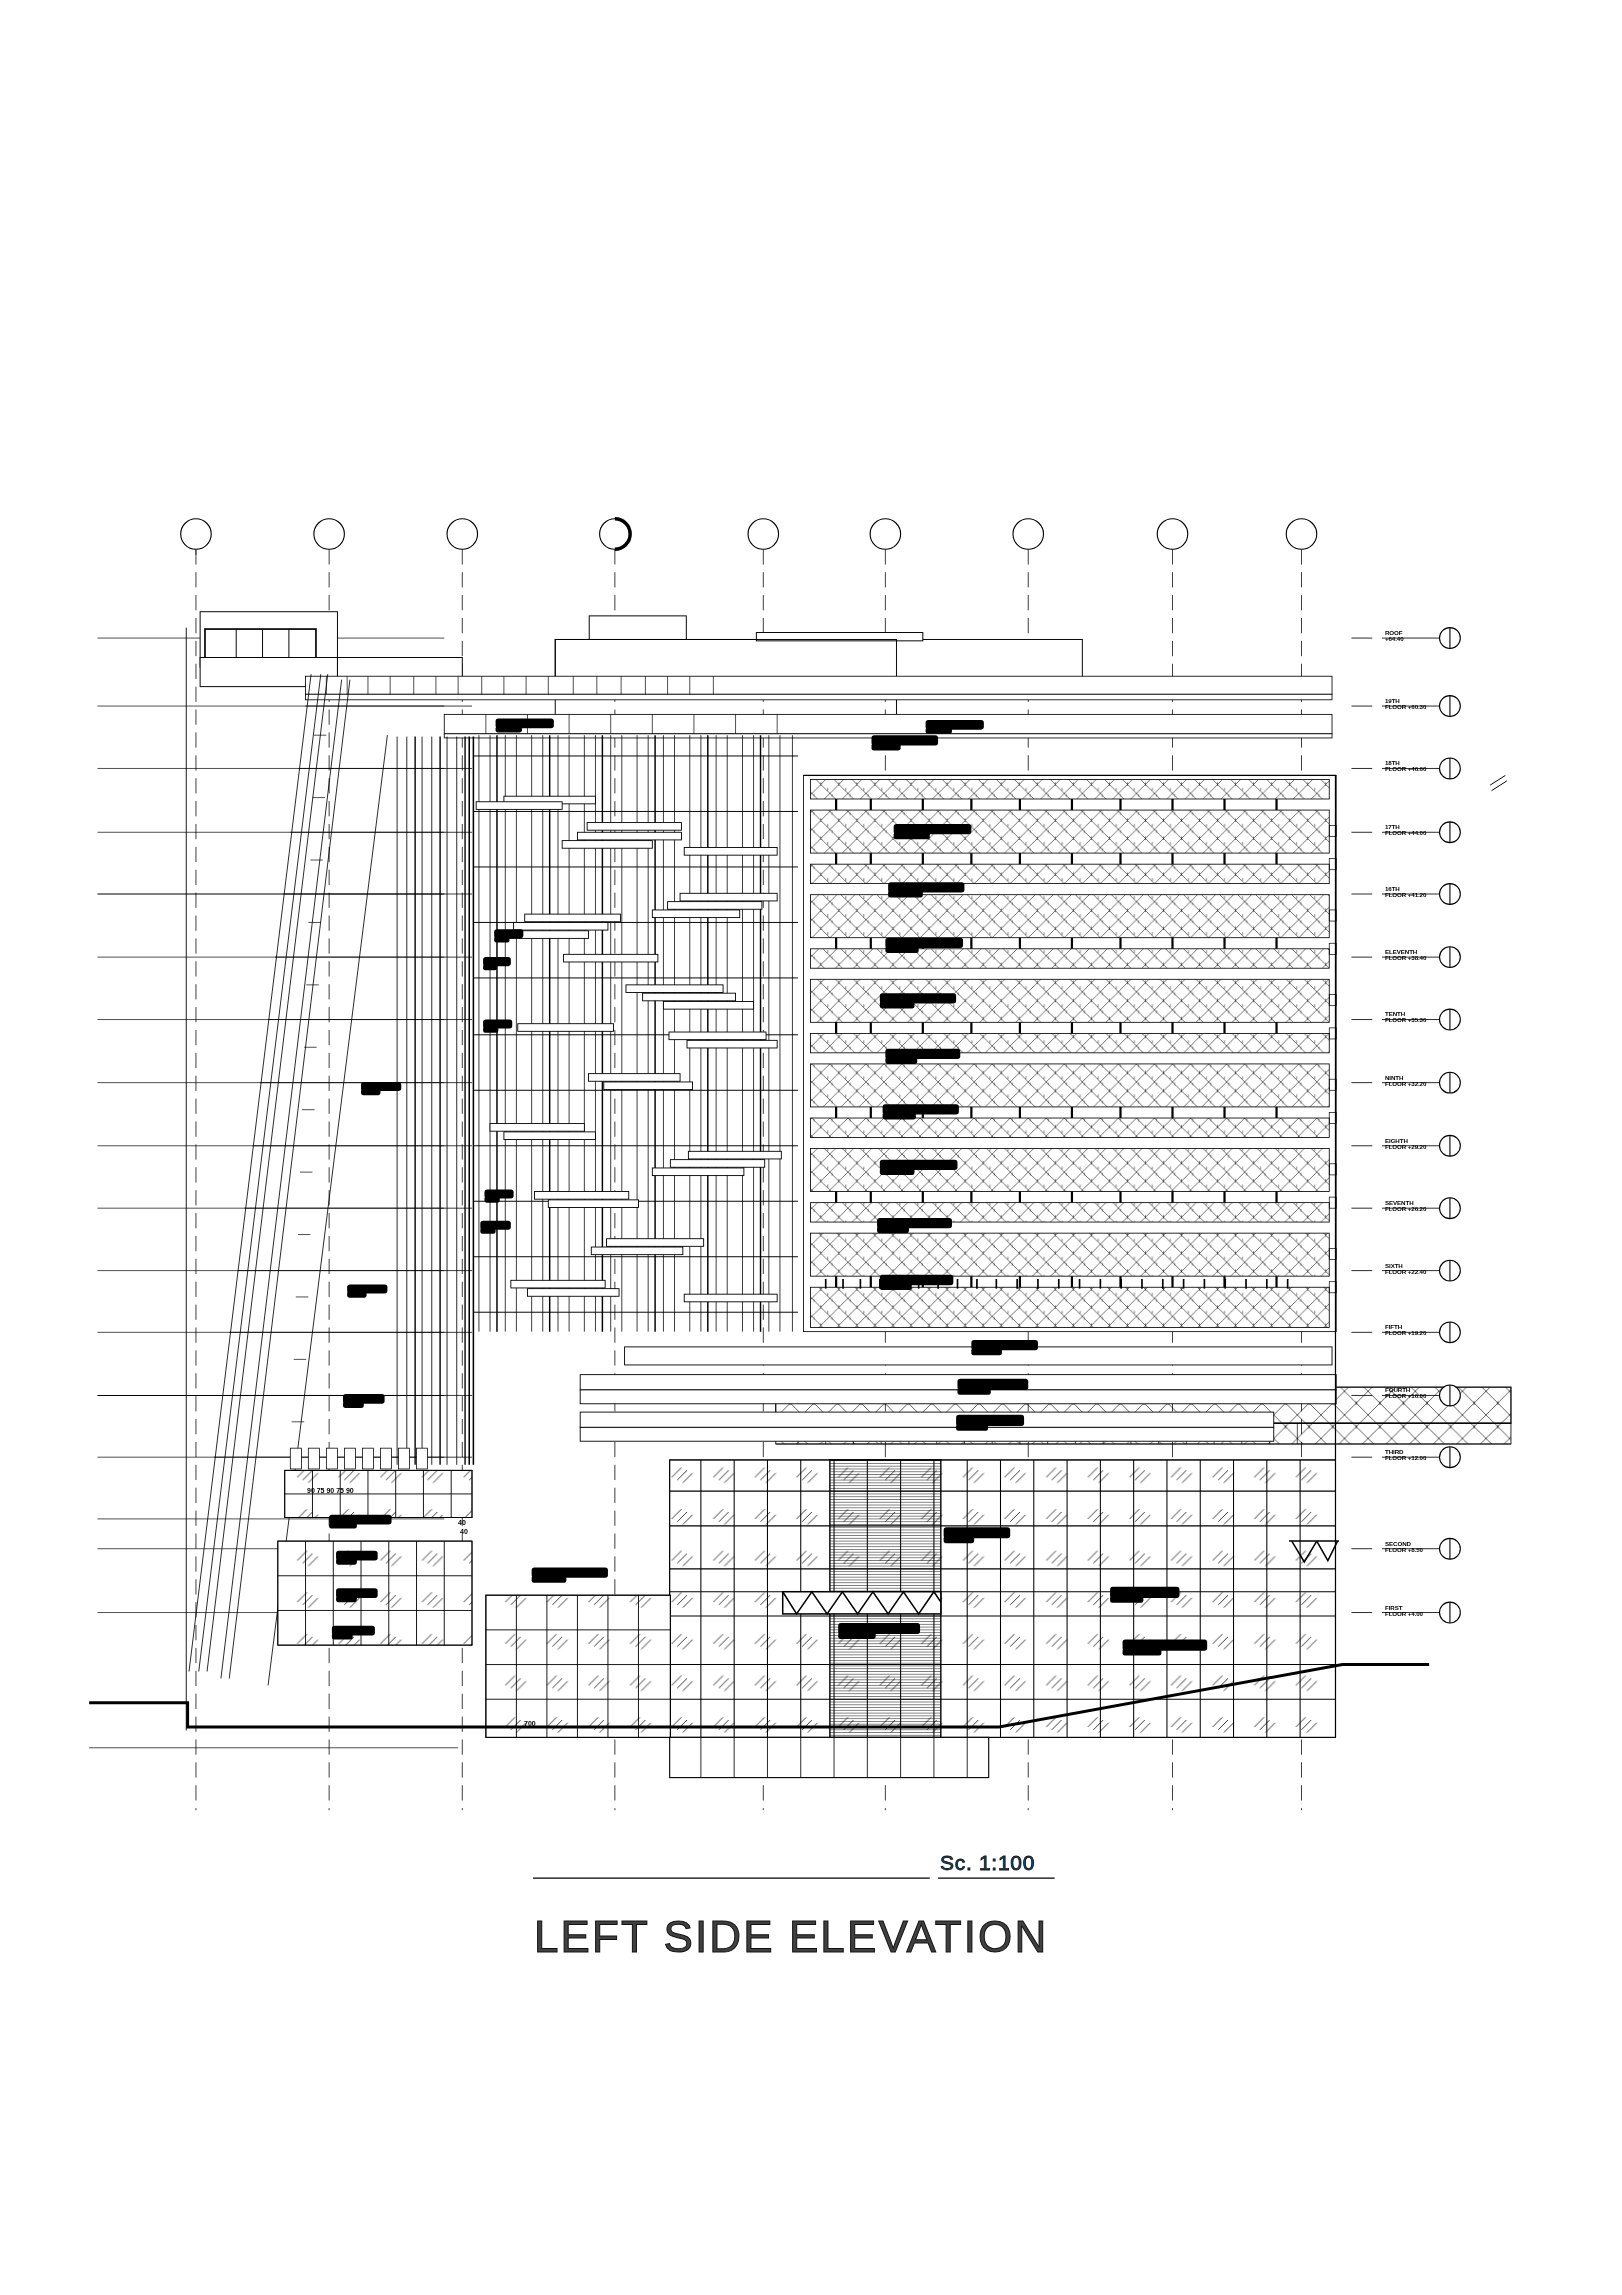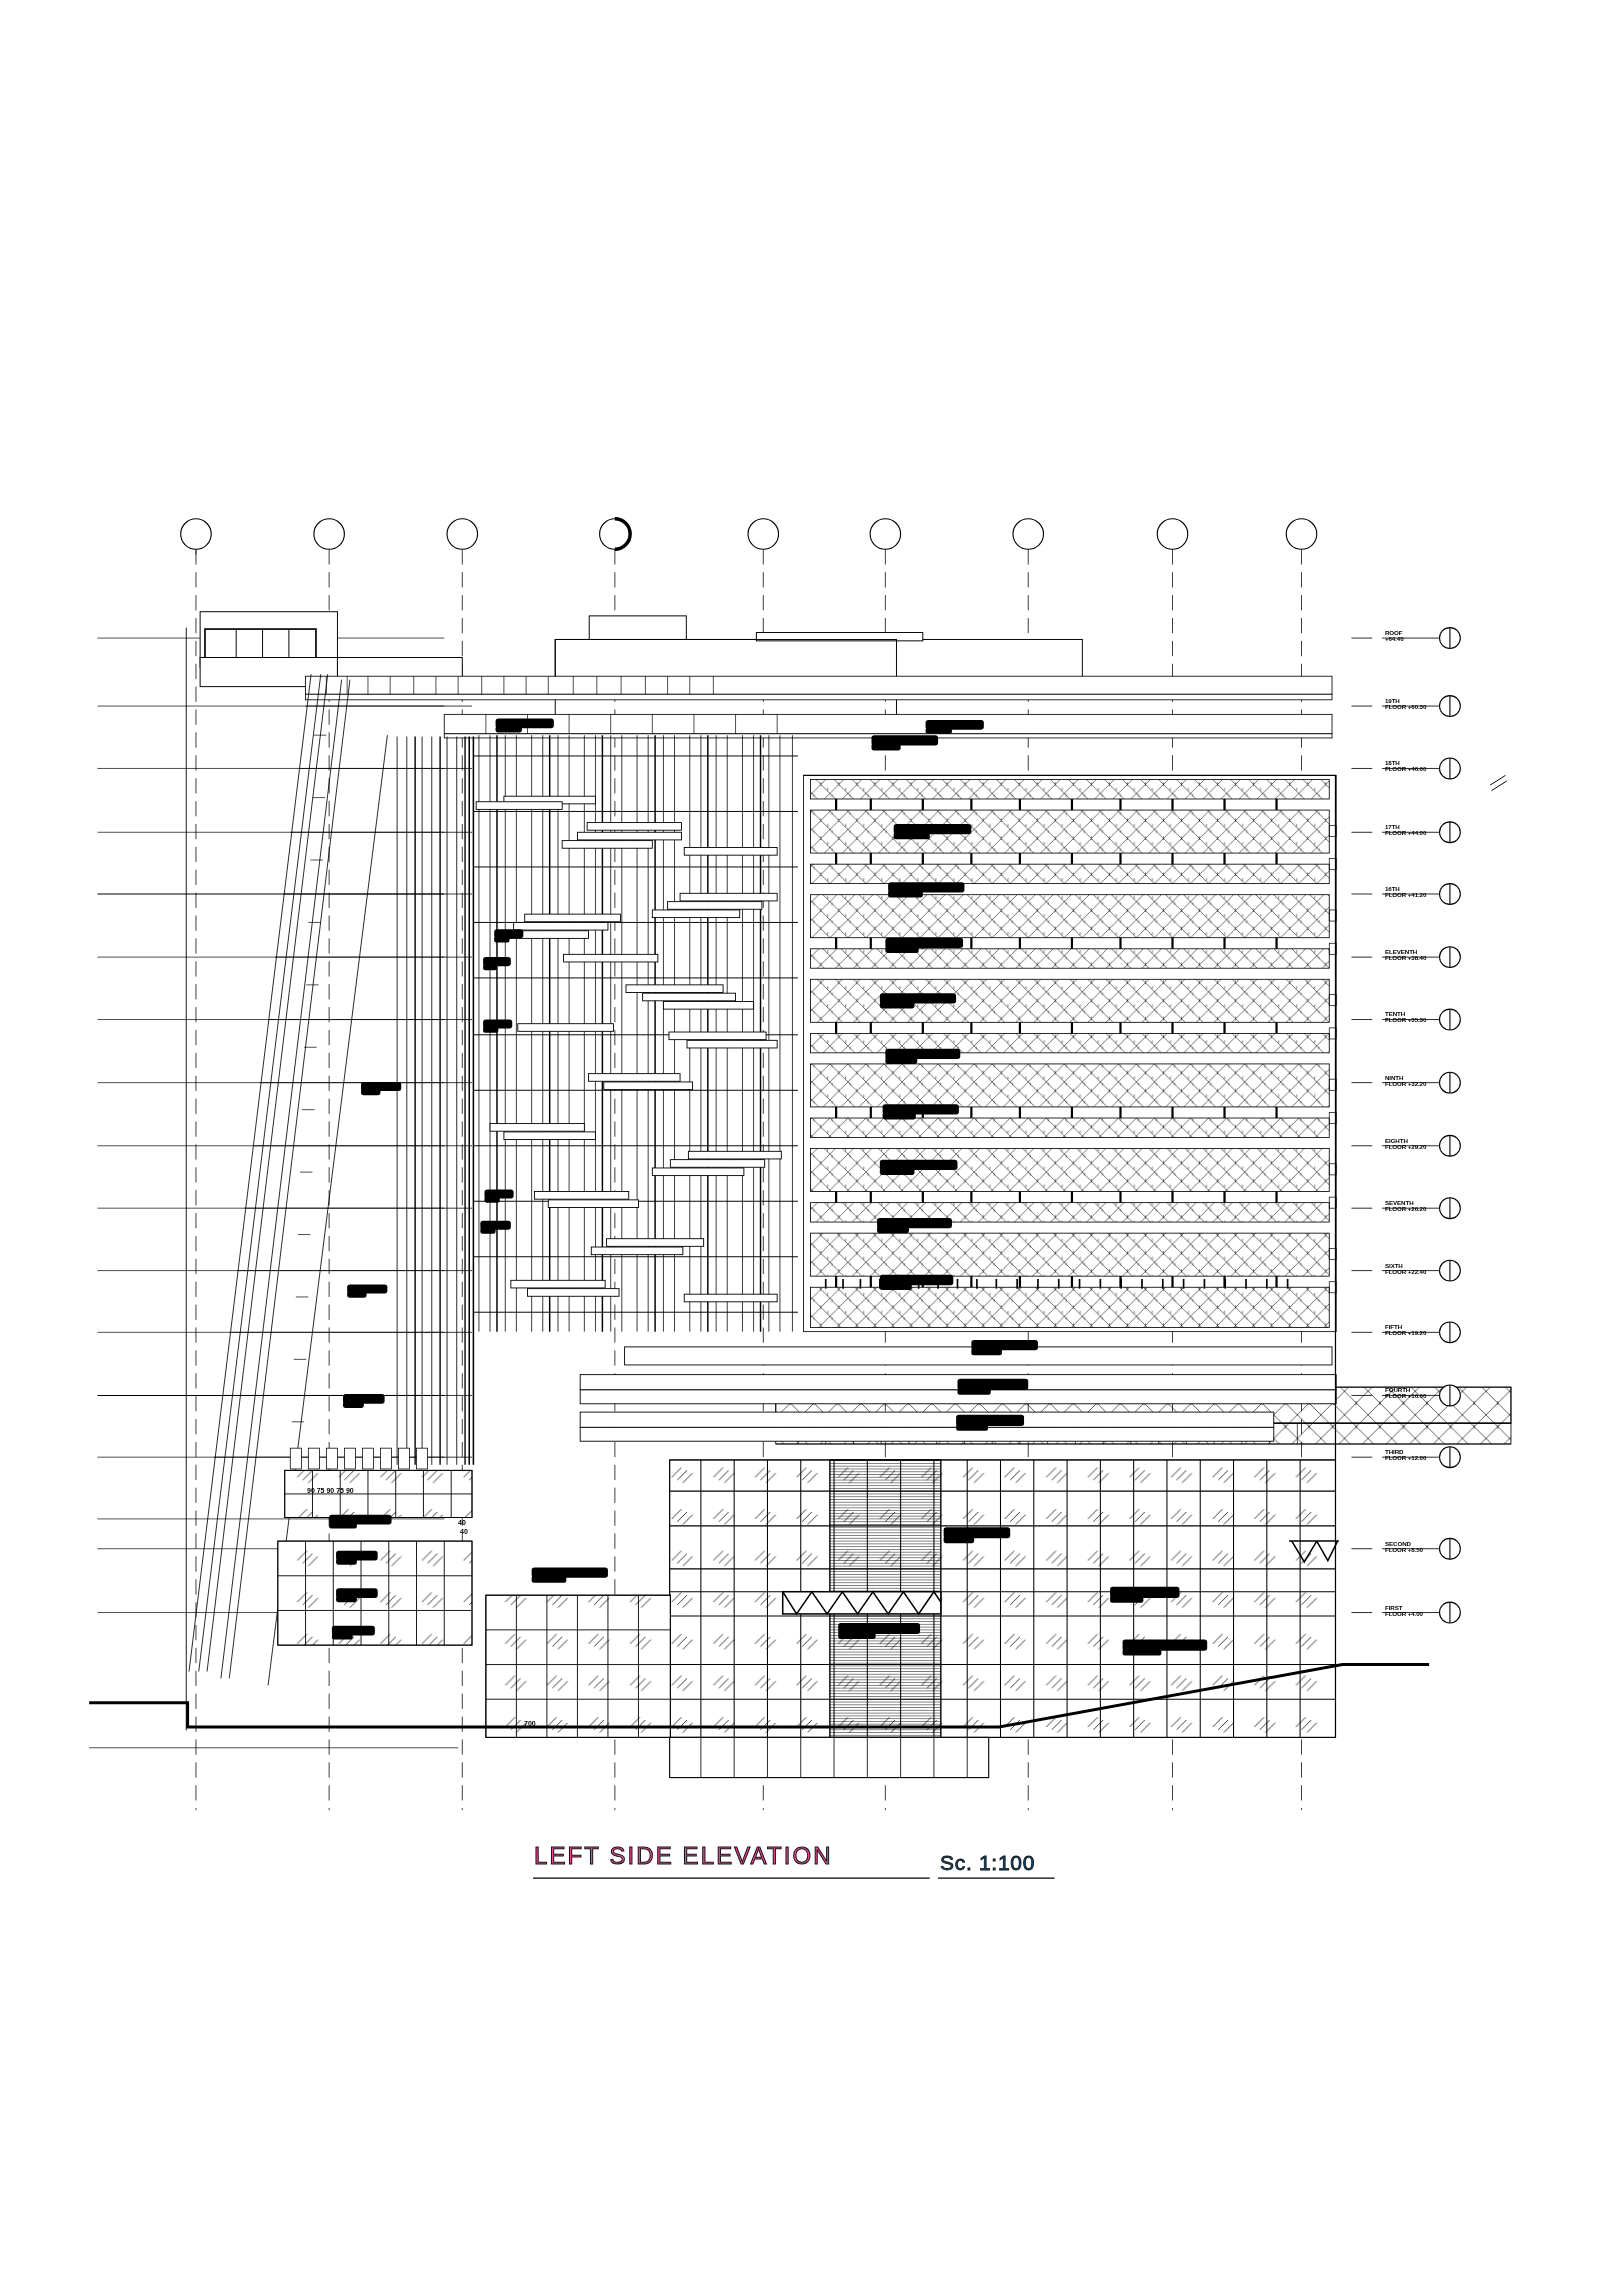--- a/index.html
+++ b/index.html
@@ -8,25 +8,25 @@
   #sheet{
     position:relative;
     width:1623px;height:2295px;
     background:#ffffff;
     overflow:hidden;
   }
   #dwg{position:absolute;left:0;top:0;width:1623px;height:2295px;}
   
   #title-text{
     position:absolute;
-    left:534px;top:1842px;
+    left:534px;top:1912px;
     font-family:"Liberation Sans",sans-serif;
-    font-size:24px;
+    font-size:44px;
     letter-spacing:2.1px;
-    color:#ec4899;
+    color:#404040;
     -webkit-text-stroke:1px #111;
     text-stroke:1px #111;
     white-space:nowrap;
   }
   #title-scale{
     position:absolute;
     left:940px;top:1851px;
     font-family:"Liberation Sans",sans-serif;
     font-size:21px;
     letter-spacing:0.7px;

